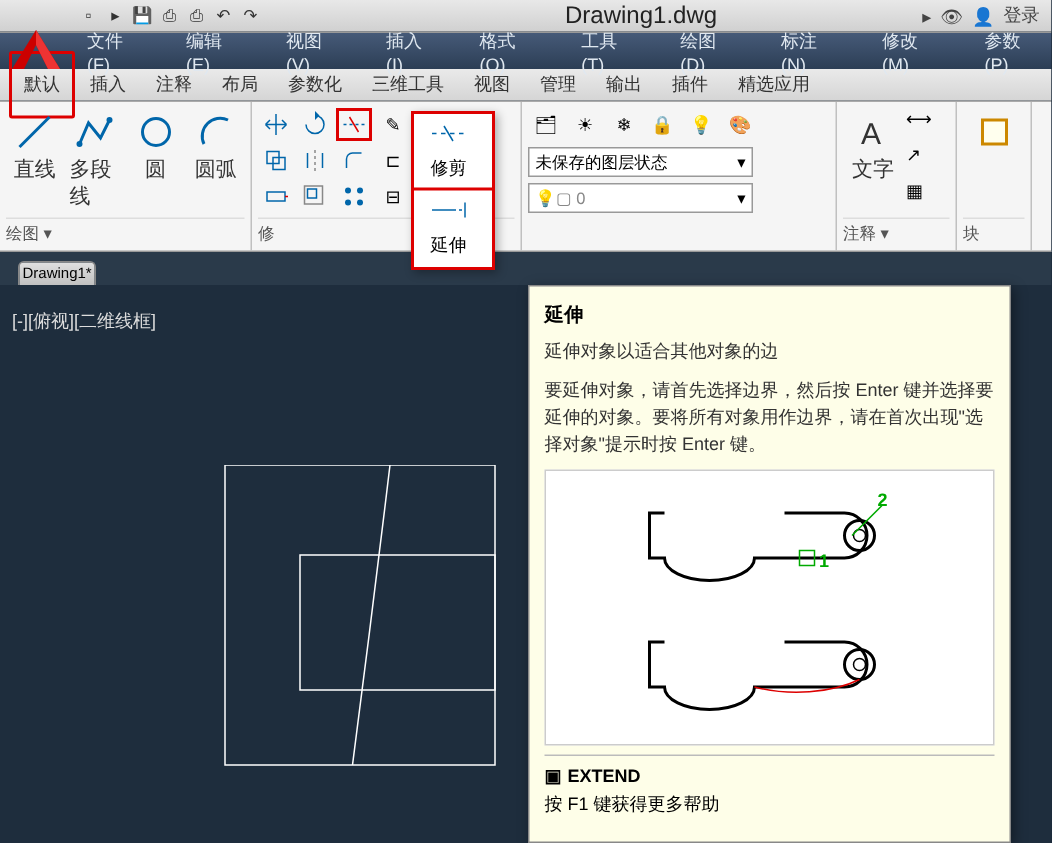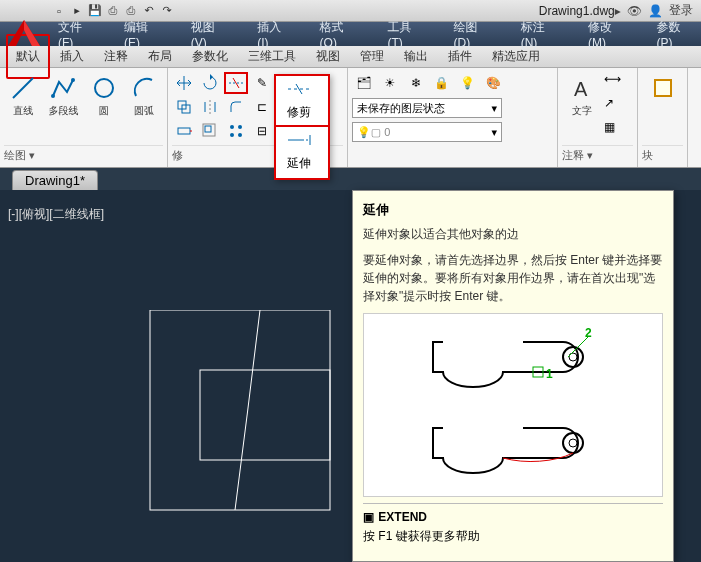--- a/index.html
+++ b/index.html
@@ -1,43 +1,43 @@
 <!DOCTYPE html>
 <html><head>
 <meta charset="utf-8">
 <style>
 * { margin: 0; padding: 0; box-sizing: border-box; font-family: "Microsoft YaHei", Arial, sans-serif; }
 body { width: 701px; height: 562px; background: #1a2a3a; overflow: hidden; font-size: 12px; }
 .titlebar { height: 22px; background: linear-gradient(#e8e8e8,#d0d0d0); display: flex; align-items: center; border-bottom: 1px solid #999; }
 .qat { display: flex; gap: 4px; padding: 0 6px; align-items: center; }
 .qat span { width: 14px; height: 14px; display: inline-flex; align-items: center; justify-content: center; color: #333; font-size: 11px; }
-.title-center { flex: 1; text-align: right; padding-left: 60px; color: #222; font-size: 12px; }
+.title-center { flex: 1; text-align: center; padding-left: 60px; color: #222; font-size: 16px; }
 .search-box { width: 130px; height: 16px; background: #fff; border: 1px solid #aaa; font-size: 11px; color: #888; padding: 0 4px; margin-right: 6px; }
 .title-right { display: flex; align-items: center; gap: 6px; padding-right: 8px; color: #444; }
 .menubar { height: 24px; background: linear-gradient(#465a78,#2c3e55); display: flex; align-items: center; padding-left: 50px; gap: 14px; }
 .menubar span { color: #e0e8f0; font-size: 12px; padding: 3px 8px; }
 .logo { position: absolute; left: 4px; top: 16px; width: 40px; height: 36px; z-index: 10; }
 .tabbar { height: 22px; background: linear-gradient(#eaeaea,#d5d5d5); display: flex; align-items: center; border-bottom: 1px solid #aaa; padding-left: 6px; }
 .tabbar span { font-size: 12px; color: #333; padding: 2px 10px; }
 .tabbar .active { border: 2px solid #d00; border-radius: 2px; padding: 12px 8px; }
 .ribbon { height: 100px; background: #f5f5f5; display: flex; border-bottom: 1px solid #999; }
 .panel { border-right: 1px solid #c0c0c0; display: flex; flex-direction: column; padding: 4px; position: relative; }
 .panel-body { flex: 1; display: flex; gap: 2px; }
 .panel-title { text-align: left; font-size: 11px; color: #555; padding-top: 2px; border-top: 1px solid #ddd; }
 .tool-big { width: 40px; display: flex; flex-direction: column; align-items: center; gap: 2px; padding: 2px; }
 .tool-big svg { width: 28px; height: 28px; }
-.tool-big span { font-size: 10px; color: #333; }
+.tool-big span { font-size: 14px; color: #333; }
 .tool-grid { display: grid; grid-template-columns: repeat(3, 24px); grid-template-rows: repeat(3, 22px); gap: 2px; }
 .tool-grid div, .icon-row div { width: 24px; height: 22px; display: flex; align-items: center; justify-content: center; border: 1px solid transparent; }
 .icon-row { display: flex; gap: 2px; }
 .flyout { position: absolute; left: 274px; top: 74px; background: #fff; border: 1px solid #888; box-shadow: 2px 2px 6px rgba(0,0,0,.3); z-index: 20; border: 2px solid #d00; }
 .flyout-item { display: flex; align-items: center; padding: 6px 16px 6px 10px; gap: 8px; font-size: 12px; flex-direction: column; }
 .flyout-item.sel { border: 2px solid #d00; margin: -2px; }
 .doc-tab { height: 22px; background: #2a3a4a; display: flex; align-items: end; padding-left: 12px; }
-.doc-tab span { background: linear-gradient(#e0e0e0,#c0c0c0); padding: 2px 12px; border-radius: 4px 4px 0 0; font-size: 13px; border: 1px solid #888; border-bottom: none; text-align: center; }
+.doc-tab span { background: linear-gradient(#e0e0e0,#c0c0c0); padding: 2px 2px; border-radius: 4px 4px 0 0; font-size: 10px; border: 1px solid #888; border-bottom: none; text-align: center; }
 .canvas { position: relative; height: 372px; background: #1e2d3d; }
 .viewlabel { position: absolute; left: 8px; top: 16px; color: #ddd; font-size: 12px; }
 .drawing { position: absolute; left: 140px; top: 120px; }
 .tooltip { position: absolute; left: 352px; top: 0; width: 322px; height: 372px; background: #fefee8; border: 1px solid #888; padding: 10px; box-shadow: 2px 2px 8px rgba(0,0,0,.4); }
 .tooltip h4 { font-size: 13px; font-weight: bold; margin-bottom: 6px; }
 .tooltip p { font-size: 12px; color: #333; line-height: 1.5; margin-bottom: 8px; }
 .tt-img { background: #fff; border: 1px solid #ccc; padding: 8px; margin: 6px 0; display: flex; flex-direction: column; gap: 6px; align-items: center; }
 .tt-footer { border-top: 1px solid #bbb; padding-top: 6px; margin-top: 4px; font-size: 12px; }
 .layer-combo { width: 150px; height: 20px; border: 1px solid #999; background: #fff; font-size: 11px; padding: 0 4px; display: flex; align-items: center; }
 .highlight-red { border: 2px solid #d00 !important; }

